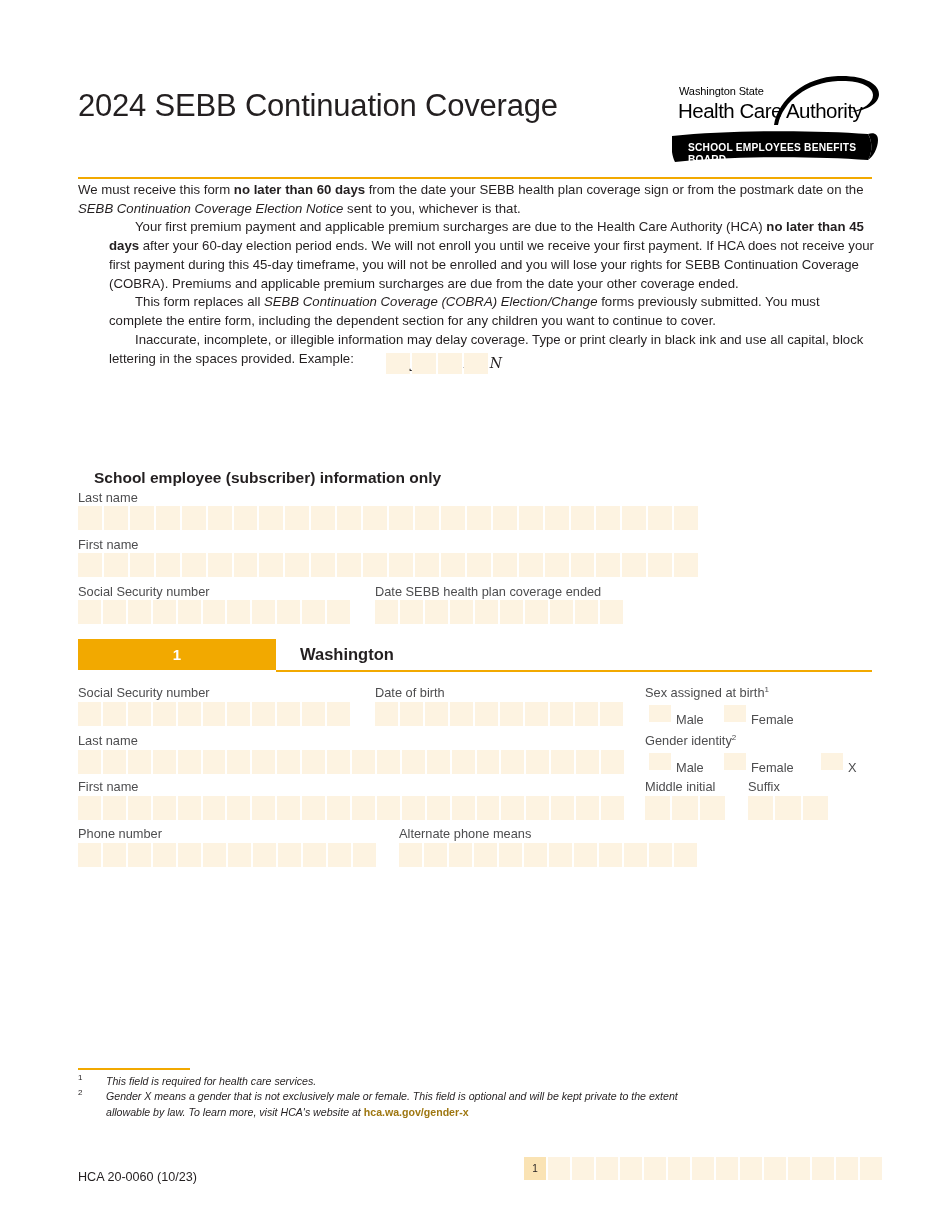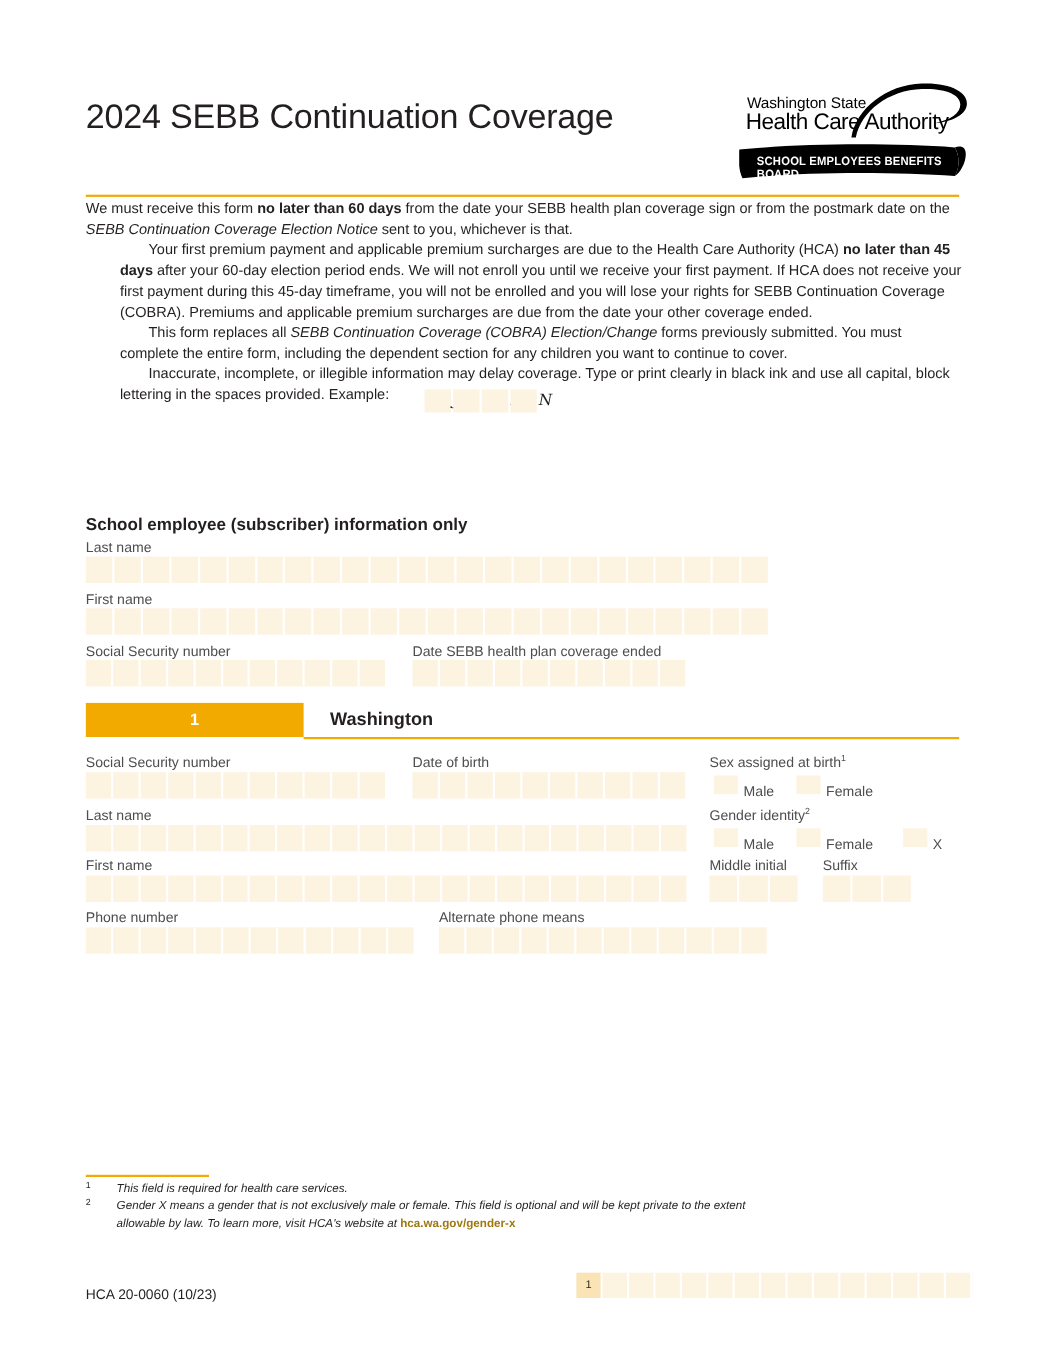--- a/index.html
+++ b/index.html
@@ -21,21 +21,21 @@
   .title {
     position: absolute; left: 0; top: 20px; width: 560px;
     font-size: 31px; font-weight: 300; line-height: 1.15; color: #231f20;
     letter-spacing: -0.2px;
   }
   .title-line { display: block; }
 
   .logo { position: absolute; right: -1px; top: 7px; width: 207px; height: 95px; }
   .logo-wa {
     position: absolute; left: 7px; top: 10px;
-    font-size: 14px; font-weight: 400; color: #000; letter-spacing: -0.1px;
+    font-size: 11px; font-weight: 400; color: #000; letter-spacing: -0.1px;
   }
   .logo-hca {
     position: absolute; left: 6px; top: 24px;
     font-size: 20.5px; font-weight: 400; color: #000; letter-spacing: -0.5px;
   }
   .logo-swoosh { position: absolute; left: 100px; top: -2px; }
   .logo-banner { position: absolute; left: 0px; top: 55px; }
   .logo-banner-text {
     position: absolute; left: 16px; top: 66px;
     font-size: 11px; font-weight: 700; color: #ffffff;
@@ -171,21 +171,21 @@
   <div class="rule-orange"></div>
 
   <div class="intro">
     <p><span>We must receive this form </span><span class="b">no later than 60 days</span><span> from the date your SEBB health plan coverage sign or from the postmark date on the </span><span class="i">SEBB Continuation Coverage Election Notice</span><span> sent to you, whichever is that.</span></p>
     <p class="ind"><span>Your first premium payment and applicable premium surcharges are due to the Health Care Authority (HCA) </span><span class="b">no later than 45 days</span><span> after your 60-day election period ends. We will not enroll you until we receive your first payment. If HCA does not receive your first payment during this 45-day timeframe, you will not be enrolled and you will lose your rights for SEBB Continuation Coverage (COBRA). Premiums and applicable premium surcharges are due from the date your other coverage ended.</span></p>
     <p class="ind"><span>This form replaces all </span><span class="i">SEBB Continuation Coverage (COBRA) Election/Change</span><span> forms previously submitted. You must complete the entire form, including the dependent section for any children you want to continue to cover.</span></p>
     <p class="ind"><span>Inaccurate, incomplete, or illegible information may delay coverage. Type or print clearly in black ink and use all capital, block lettering in the spaces provided. Example:</span><span class="example-inline" id="example-boxes"><span class="cell">J</span><span class="cell">O</span><span class="cell">H</span><span class="cell">N</span></span></p>
   </div>
 
 
-  <div class="h-bold" style="left:78px; top:469px;">School employee (subscriber) information only</div>
+  <div class="h-bold" style="left:94px; top:469px;">School employee (subscriber) information only</div>
 
   <div class="lbl" style="left:78px; top:490px;">Last name</div>
   <div class="boxrow" id="emp-last" style="left:78px; top:506px; width:620px; height:24px;">
       <div class="cell" style="flex: 1 1 0px;"></div>
       <div class="cell" style="flex: 1 1 0px;"></div>
       <div class="cell" style="flex: 1 1 0px;"></div>
       <div class="cell" style="flex: 1 1 0px;"></div>
       <div class="cell" style="flex: 1 1 0px;"></div>
       <div class="cell" style="flex: 1 1 0px;"></div>
       <div class="cell" style="flex: 1 1 0px;"></div>

